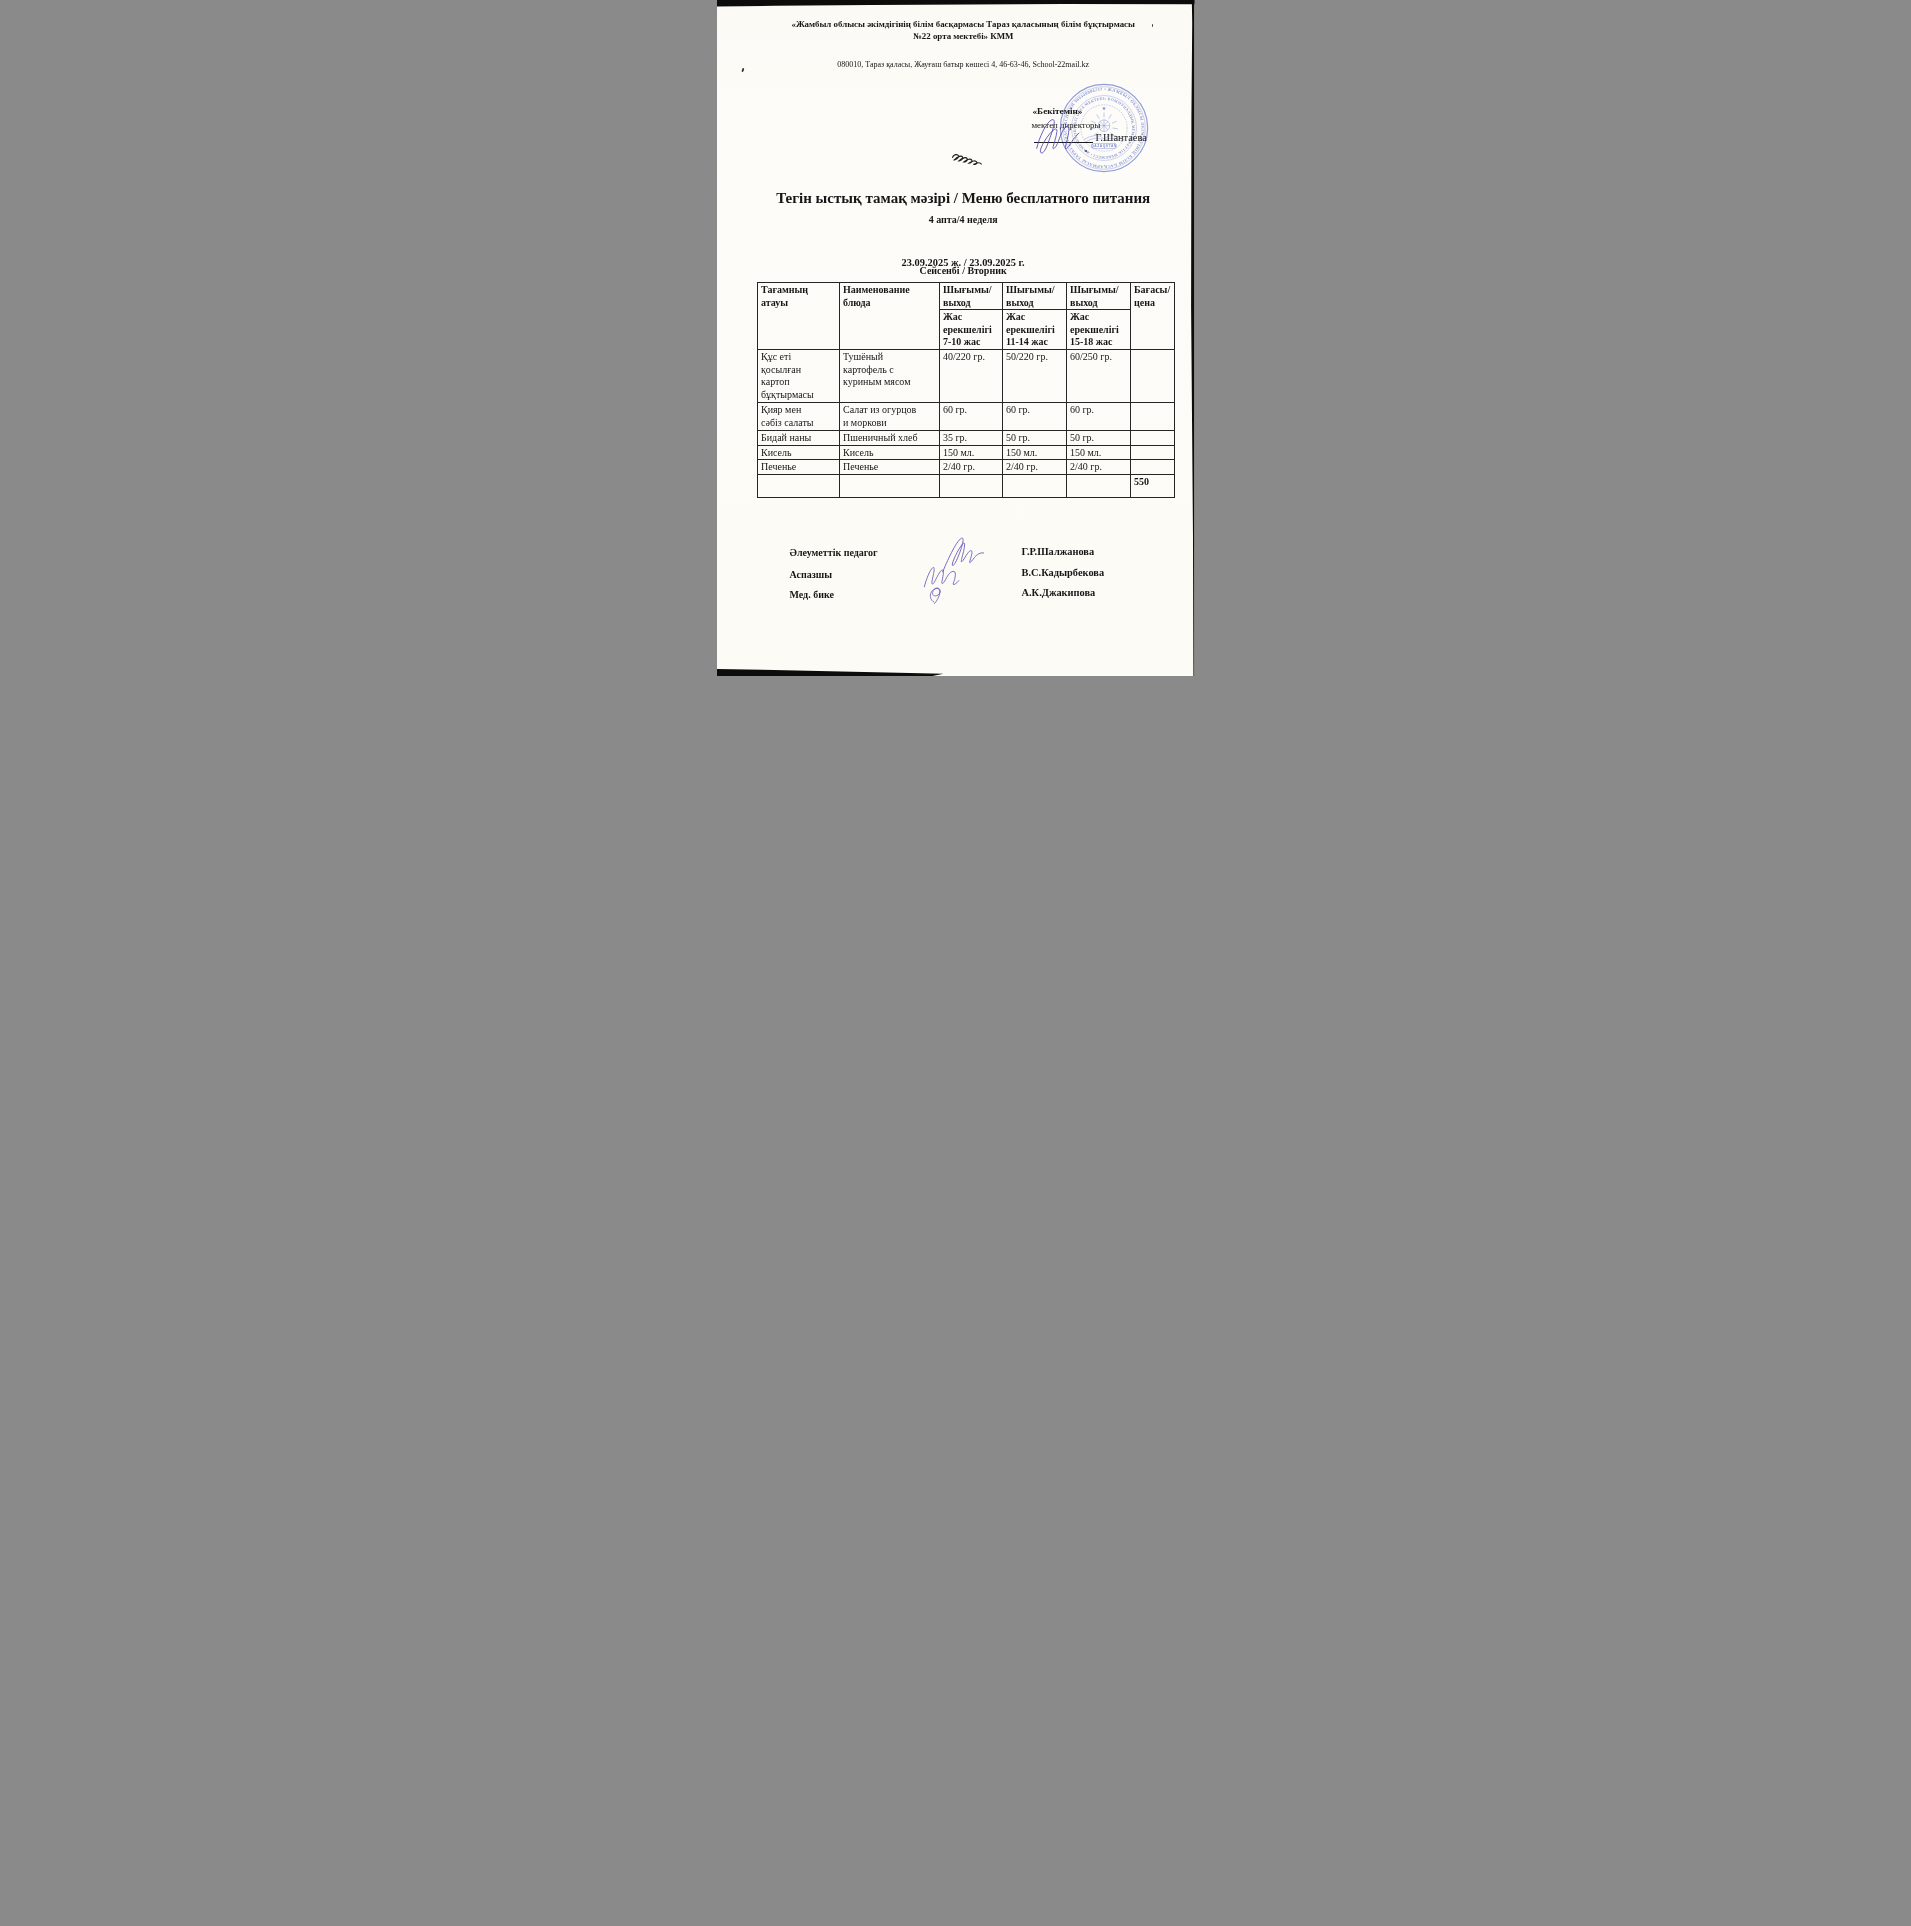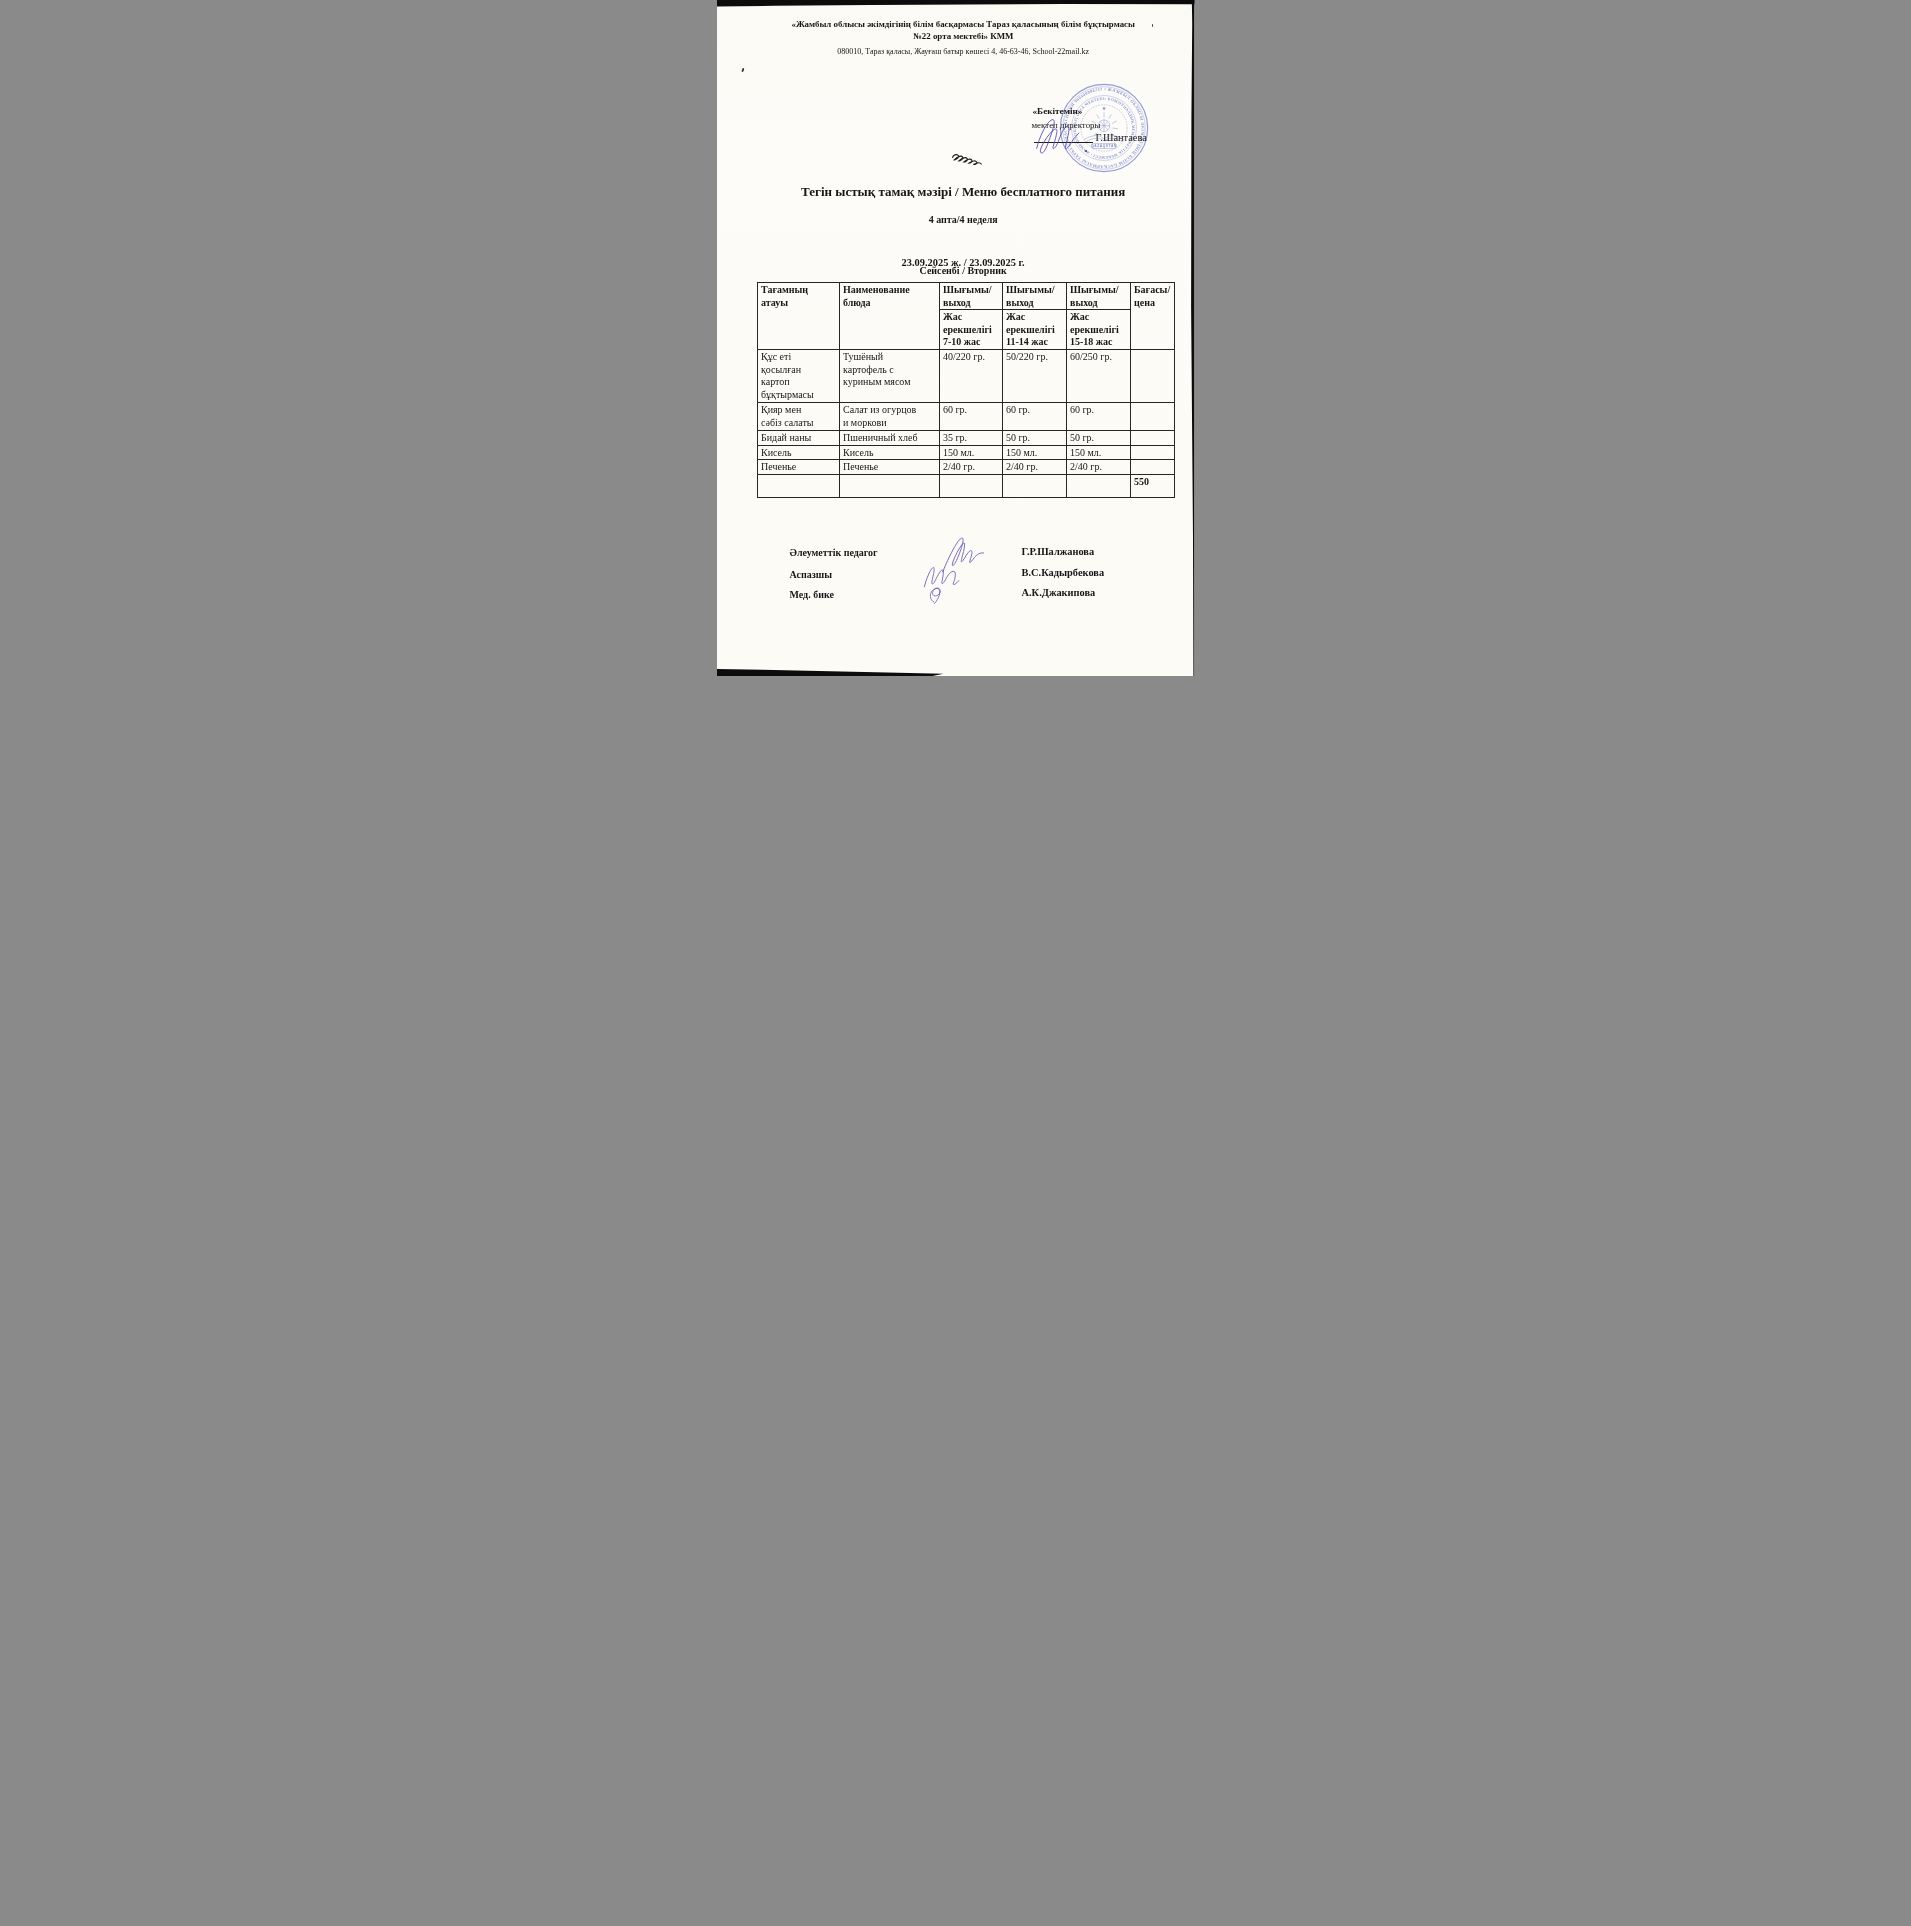--- a/index.html
+++ b/index.html
@@ -17,35 +17,35 @@
   .art-top{left:0;top:0;width:478px;height:7px;
     clip-path:polygon(0 0,478px 0,478px 4.2px,347px 3.9px,154px 5px,58px 5.8px,0 6.5px);}
   .art-right{right:0;top:0;width:4.6px;height:676px;
     clip-path:polygon(1.9px 0,4.6px 0,4.6px 676px,3.5px 676px,3.1px 539px,1.2px 308px,1.5px 116px,2.3px 23px);}
   .art-bottom{left:0;bottom:0;width:231px;height:7.7px;
     clip-path:polygon(0 0.8px,46px 1.5px,227px 5.4px,216px 7.7px,0 7.7px);}
   .speck{position:absolute;background:#3a3a3a;border-radius:50%;}
 
   .org-header{position:absolute;left:27px;right:11.6px;top:19px;text-align:center;}
   .org-line{font-weight:bold;font-size:8.9px;line-height:11.6px;}
-  .org-address{font-size:8px;line-height:11.6px;margin-top:4px;}
+  .org-address{font-size:8px;line-height:11.6px;margin-top:17px;}
 
   
   .stamp-wrap{position:absolute;left:336px;top:77px;width:102px;height:102px;z-index:1;opacity:.92;}
   .approve{position:absolute;z-index:2;}
   .approve-word{left:316px;top:106px;font-weight:bold;font-size:9.2px;}
   .approve-role{left:315px;top:120px;font-size:8.9px;}
   .sig-underline{position:absolute;left:317px;top:142px;width:59px;border-bottom:0.8px solid #1c1c1c;z-index:2;}
   .director-name{position:absolute;left:379px;top:132px;font-size:10.4px;z-index:2;}
   .director-sig{position:absolute;left:314px;top:112px;z-index:3;}
 
   .scribble{position:absolute;left:233px;top:153px;z-index:2;}
 
   .title-block{position:absolute;left:23px;right:7.7px;text-align:center;font-weight:bold;}
-  .t1{top:184px;font-size:13px;}
+  .t1{top:190px;font-size:15px;}
   .t2{top:214px;font-size:10px;}
   .t3{top:233px;font-size:10px;margin-top:32px;}
   .t4{top:257px;font-size:10.4px;}
 
   table.menu{
     position:absolute;left:40px;top:282px;width:418px;
     border-collapse:collapse;table-layout:fixed;
     font-size:10px;line-height:12.7px;
   }
   table.menu td{

